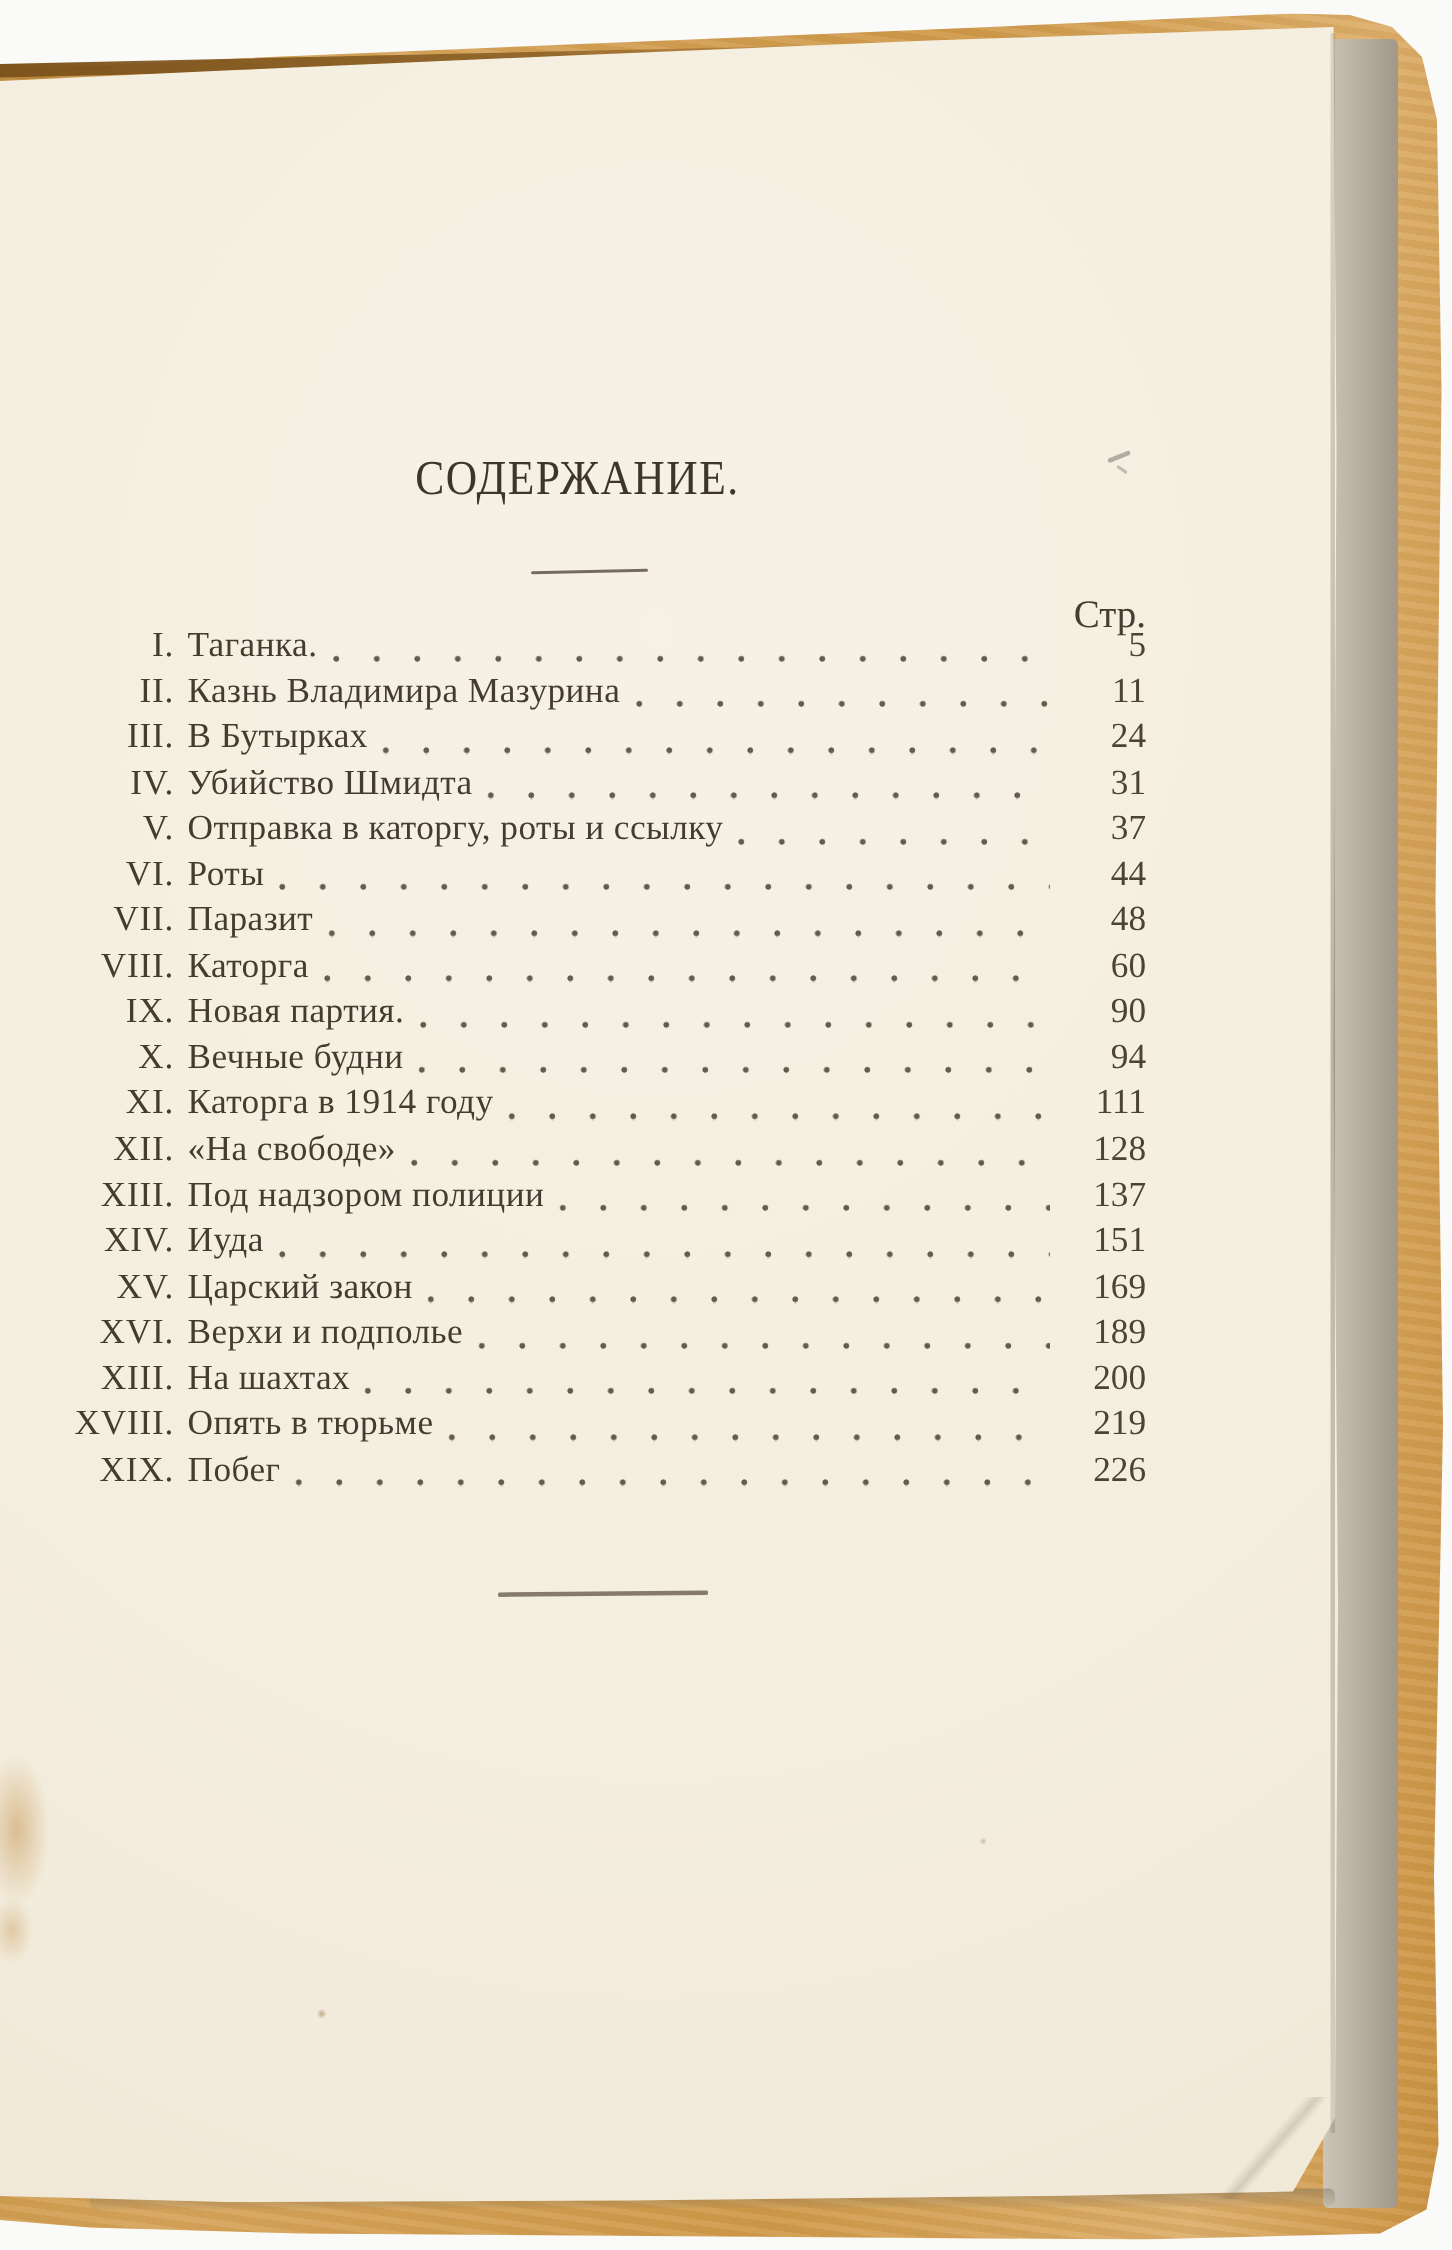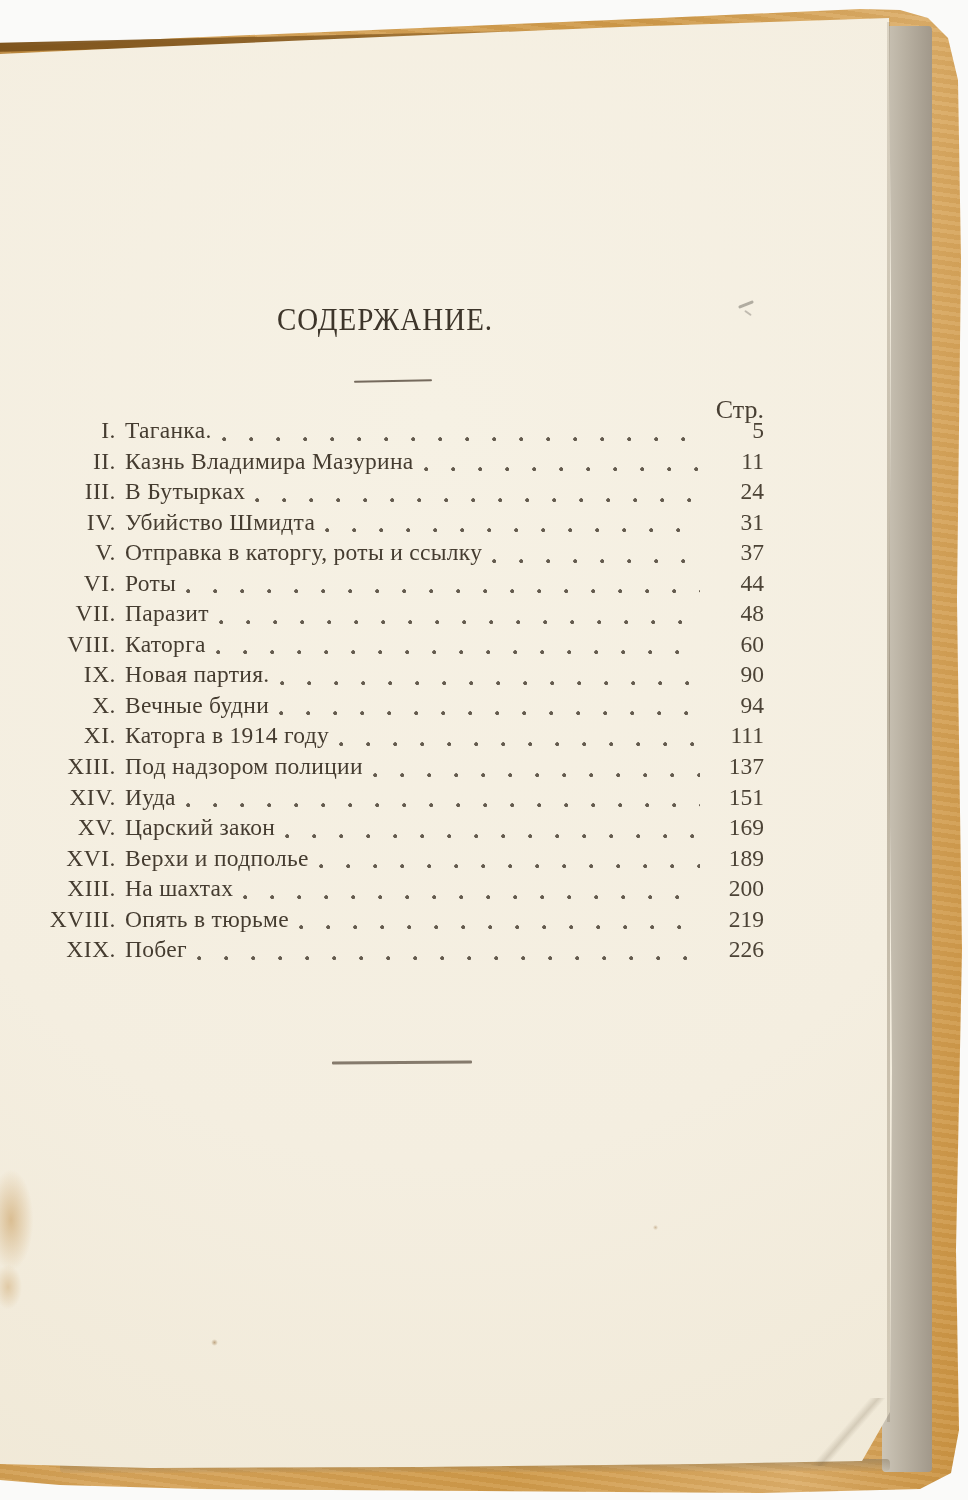--- a/index.html
+++ b/index.html
@@ -183,20 +183,26 @@
           <span class="dots"></span>
           <span class="pg">94</span>
         </div>
         <div class="row">
           <span class="num">XI.</span>
           <span class="t">Каторга в 1914 году</span>
           <span class="dots"></span>
           <span class="pg">111</span>
         </div>
         <div class="row">
+          <span class="num">XII.</span>
+          <span class="t">«На свободе»</span>
+          <span class="dots"></span>
+          <span class="pg">128</span>
+        </div>
+        <div class="row">
           <span class="num">XIII.</span>
           <span class="t">Под надзором полиции</span>
           <span class="dots"></span>
           <span class="pg">137</span>
         </div>
         <div class="row">
           <span class="num">XIV.</span>
           <span class="t">Иуда</span>
           <span class="dots"></span>
           <span class="pg">151</span>

